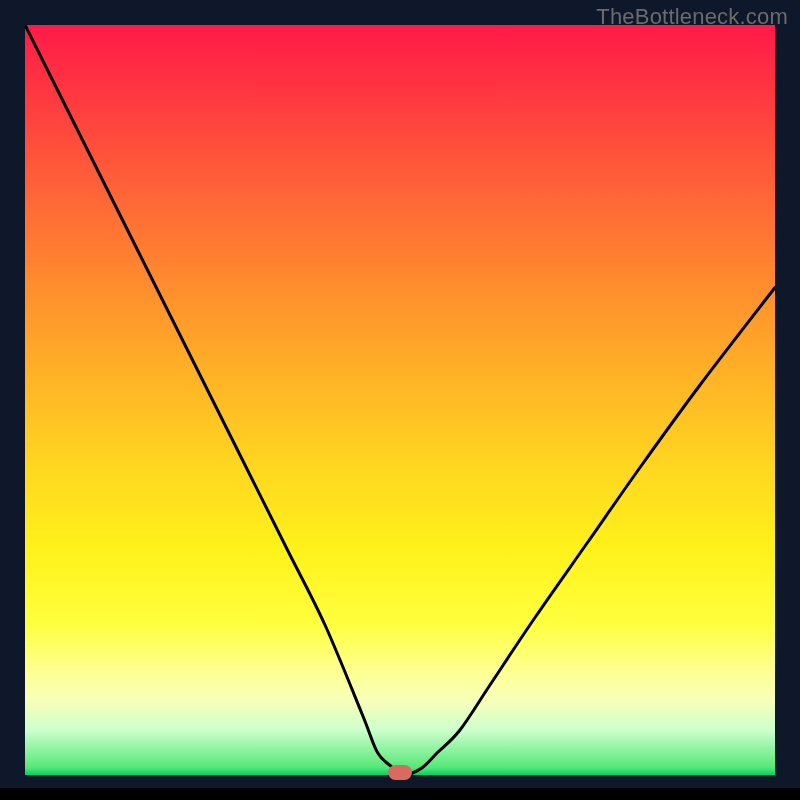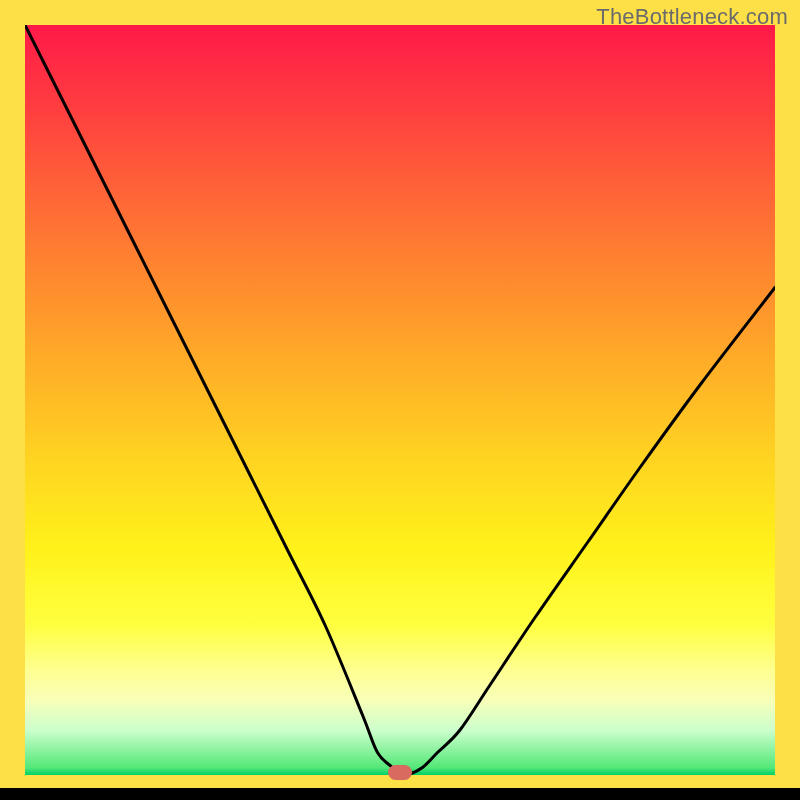--- a/index.html
+++ b/index.html
@@ -10,21 +10,21 @@
     background: #000;
     overflow: hidden;
     font-family: Arial, Helvetica, sans-serif;
   }
   .frame {
     position: absolute;
     left: 0;
     top: 0;
     width: 800px;
     height: 788px;
-    background: #fde047;
+    background: #0f172a;
   }
   .plot {
     position: absolute;
     left: 25px;
     top: 25px;
     width: 750px;
     height: 750px;
     
     background: linear-gradient(
       to bottom,

